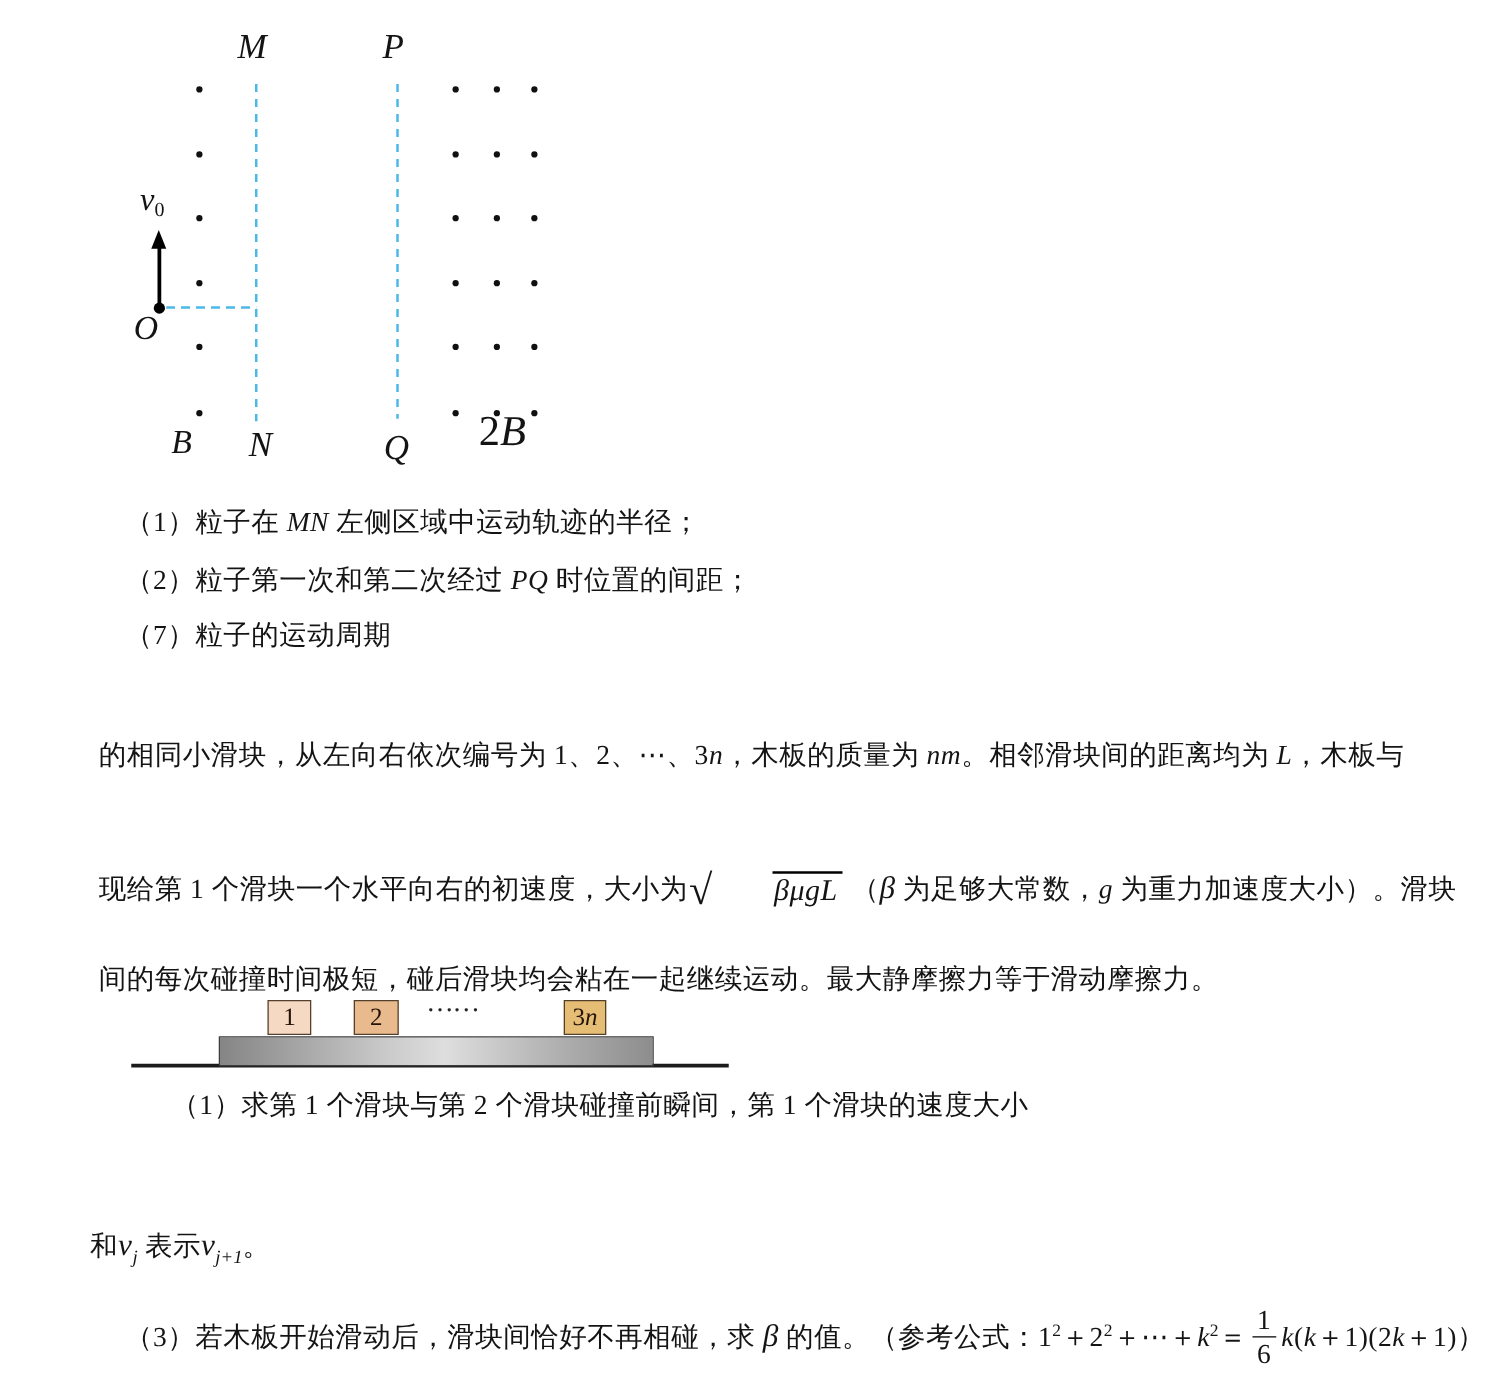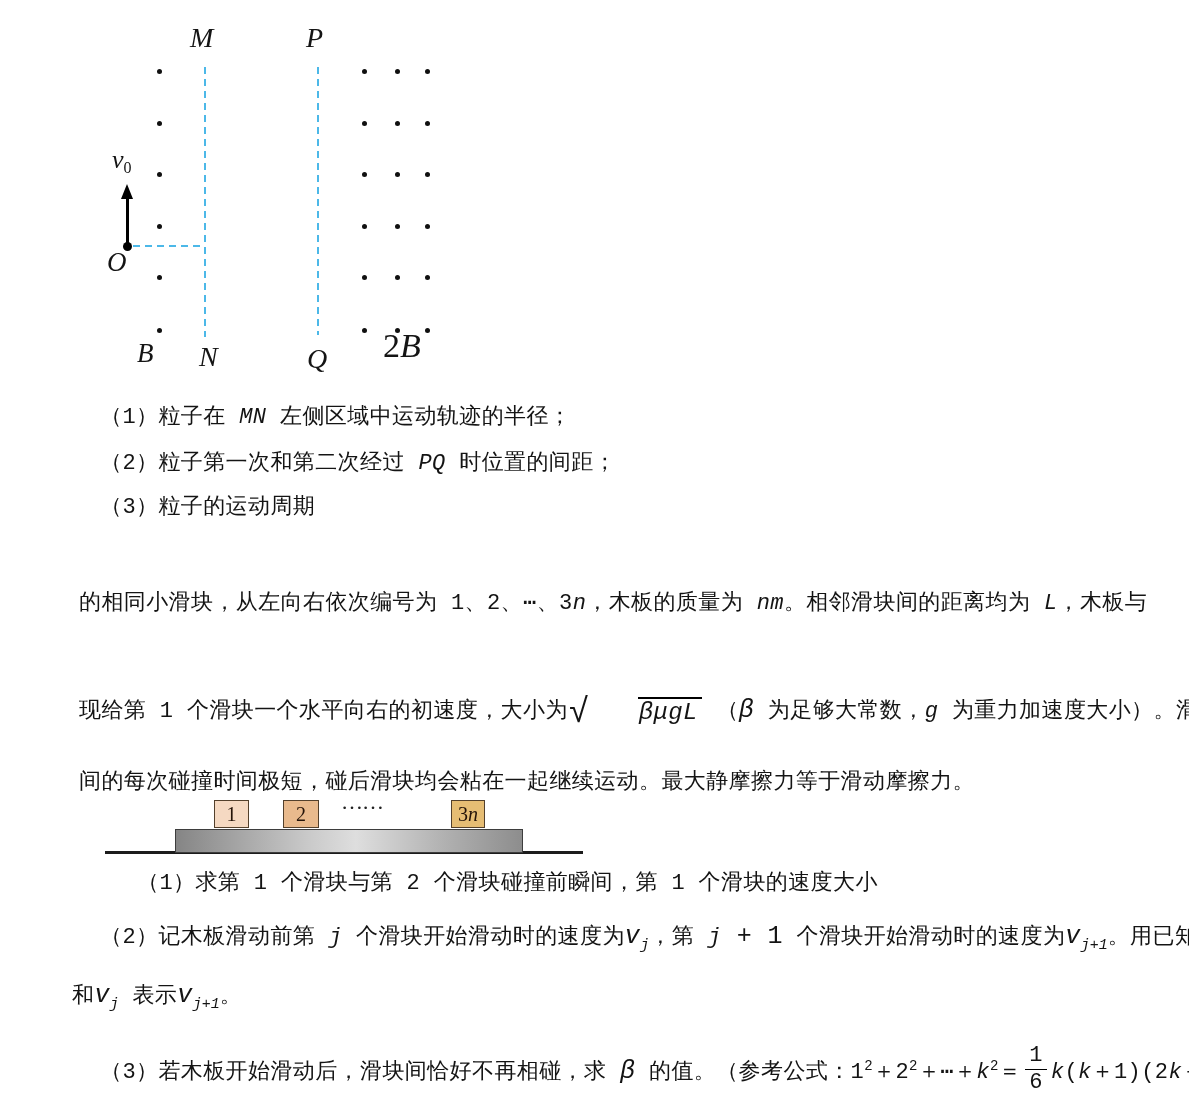--- a/index.html
+++ b/index.html
@@ -1,21 +1,21 @@
 <!DOCTYPE html>
 <html><head>
 <meta charset="utf-8">
 <style>
   html,body{margin:0;padding:0;background:#ffffff;}
   #doc{
     position:relative;width:1189px;height:1106px;background:#ffffff;
     font-family:"Liberation Serif","DejaVu Serif",serif;color:#141414;
     overflow:hidden;
   }
-  .line{position:absolute;font-size:22px;line-height:1.25;white-space:nowrap;letter-spacing:0.4px;font-family:Liberation Mono, monospace;}
+  .line{position:absolute;font-size:22px;line-height:1.25;white-space:nowrap;letter-spacing:0.4px;}
   .it{font-style:italic;}
   .up{font-style:normal;}
   .eq{font-style:italic;font-size:25px;line-height:1;}
   .eqn{font-style:normal;font-size:25px;line-height:1;}
   .sb{font-style:italic;font-size:15px;vertical-align:-6px;letter-spacing:0;}
   .sbu{font-style:normal;font-size:16px;vertical-align:-5px;}
   .sp{font-size:14px;vertical-align:8px;}
   
   .sqrt{display:inline-flex;align-items:flex-start;margin:0 1px;vertical-align:-4px;}
   .rsign{font-style:normal;font-size:34px;line-height:0.9;transform:translateY(1px);}
@@ -91,21 +91,21 @@
       </div>
 
     <div class="origin-dot" style="left:43px;top:222px;"></div>
     <div class="arrow-shaft" style="left:46px;top:177px;height:50px;"></div>
     <div class="arrow-head" style="left:41px;top:164px;"></div>
     <div class="hdash" style="left:53px;top:225px;width:72px;"></div>
   </div>
 
   <div class="line" style="left:100px;top:404px;">（1）粒子在 <span class="it">MN</span> 左侧区域中运动轨迹的半径；</div>
   <div class="line" style="left:100px;top:450px;">（2）粒子第一次和第二次经过 <span class="it">PQ</span> 时位置的间距；</div>
-  <div class="line" style="left:100px;top:494px;">（3）粒子的运动周期</div>
+  <div class="line" style="left:100px;top:494px;">（7）粒子的运动周期</div>
 
   <div class="line" style="left:79px;top:590px;">的相同小滑块，从左向右依次编号为 1、2、⋯、3<span class="it">n</span>，木板的质量为 <span class="it">nm</span>。相邻滑块间的距离均为 <span class="it">L</span>，木板与</div>
   <div class="line" style="left:79px;top:697px;">现给第 1 个滑块一个水平向右的初速度，大小为<span class="sqrt">
         <span class="rsign">√</span>
         <span class="rdc"><span class="it">βμgL</span></span>
       </span> （<span class="eq">β</span> 为足够大常数，<span class="it">g</span> 为重力加速度大小）。滑块</div>
   <div class="line" style="left:79px;top:757px;margin-top:12px;">间的每次碰撞时间极短，碰后滑块均会粘在一起继续运动。最大静摩擦力等于滑动摩擦力。</div>
 
   <div>
     <div class="ground"></div>
@@ -113,17 +113,16 @@
     <div class="blk blk1">1</div>
     <div class="blk blk2">2</div>
     <div class="blk blk3">
         <span class="up">3</span>
         <span class="it">n</span>
       </div>
     <div class="fig-dots">……</div>
   </div>
 
   <div class="line" style="left:100px;top:870px;margin-left:37px;">（1）求第 1 个滑块与第 2 个滑块碰撞前瞬间，第 1 个滑块的速度大小</div>
-  <div class="line" style="left:100px;top:924px;">（2）记木板滑动前第 <span class="it">j</span> 个滑块开始滑动时的速度为<span class="eq">v</span><span class="sb">j</span>，第 <span class="it">j</span><span class="eqn"> + 1</span> 个滑块开始滑动时的速度为<span class="eq">v</span><span class="sb">j+1</span>。用已知量</div>
   <div class="line" style="left:72px;top:983px;">和<span class="eq">v</span><span class="sb">j</span> 表示<span class="eq">v</span><span class="sb">j+1</span>。</div>
   <div class="line" style="left:100px;top:1046px;">（3）若木板开始滑动后，滑块间恰好不再相碰，求 <span class="eq">β</span> 的值。（参考公式：1<span class="sp">2</span>＋2<span class="sp">2</span>＋⋯＋<span class="it">k</span><span class="sp">2</span>＝<span class="frac"><span class="num">1</span><span class="den">6</span></span><span class="it">k</span>(<span class="it">k</span>＋1)(2<span class="it">k</span>＋1)）</div>
 
 </div>
 
 </body></html>

